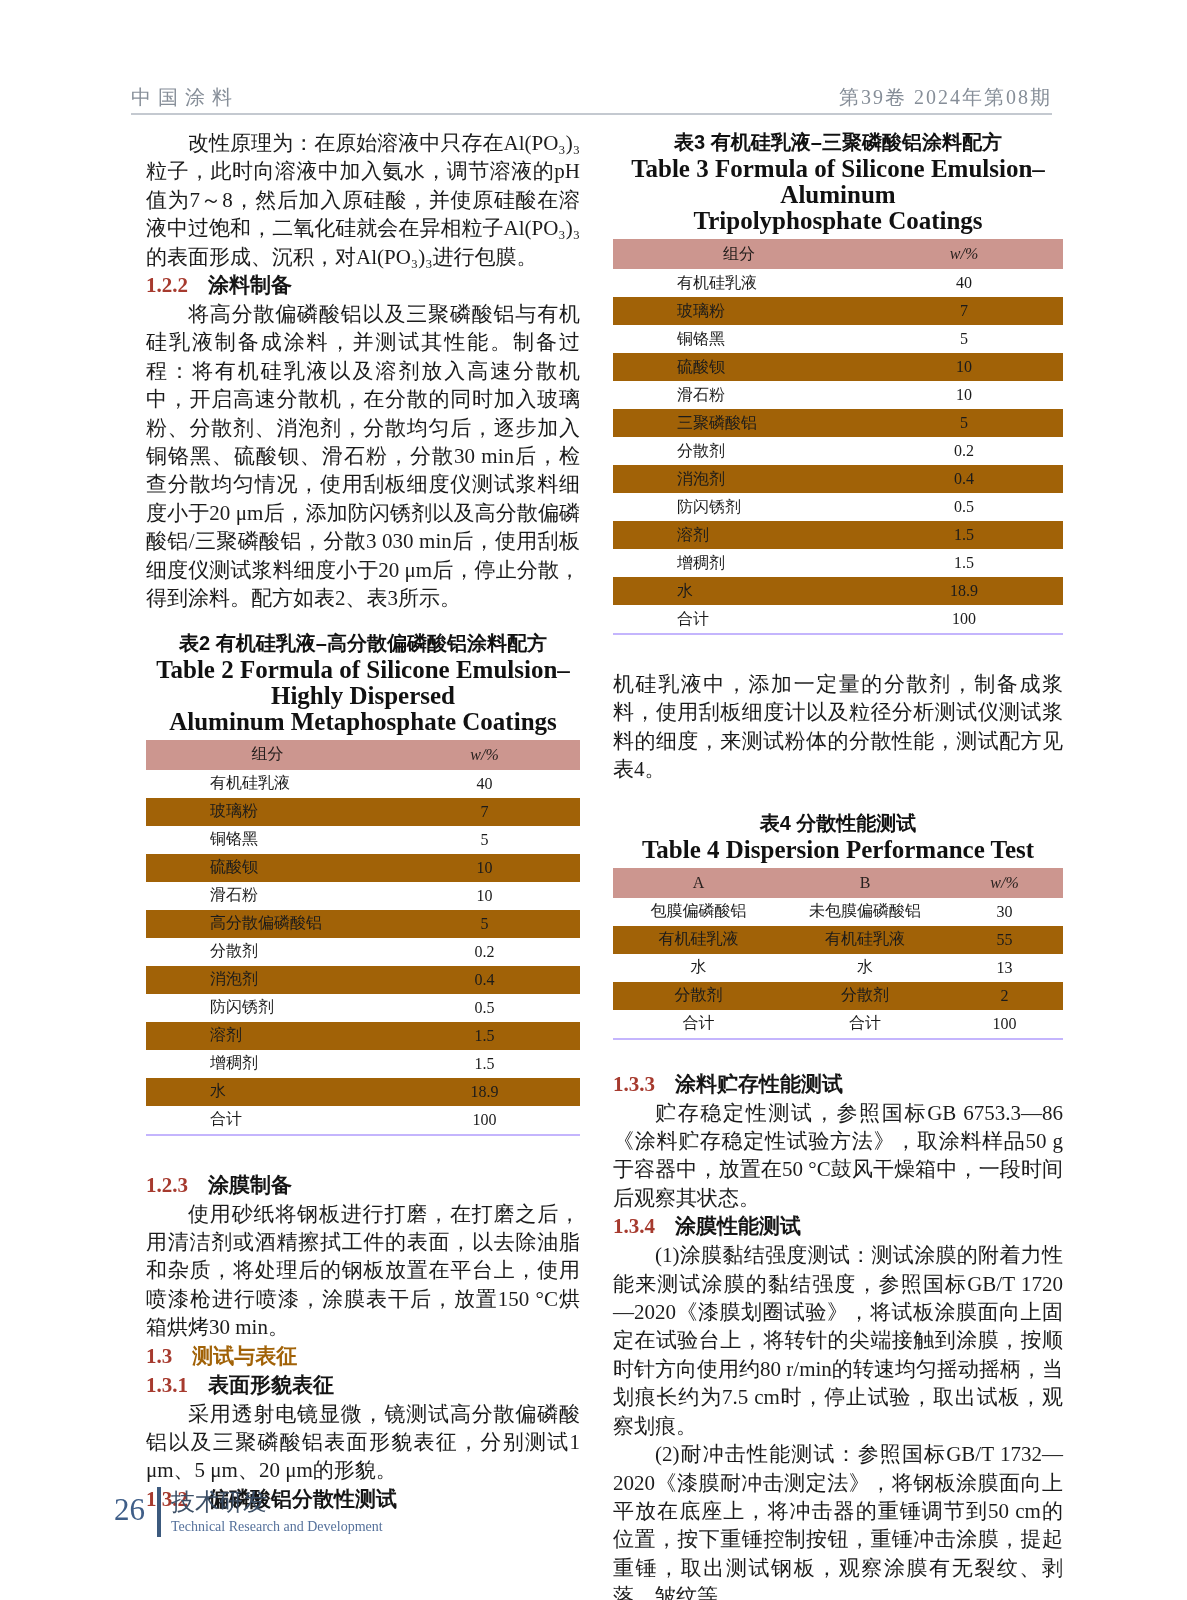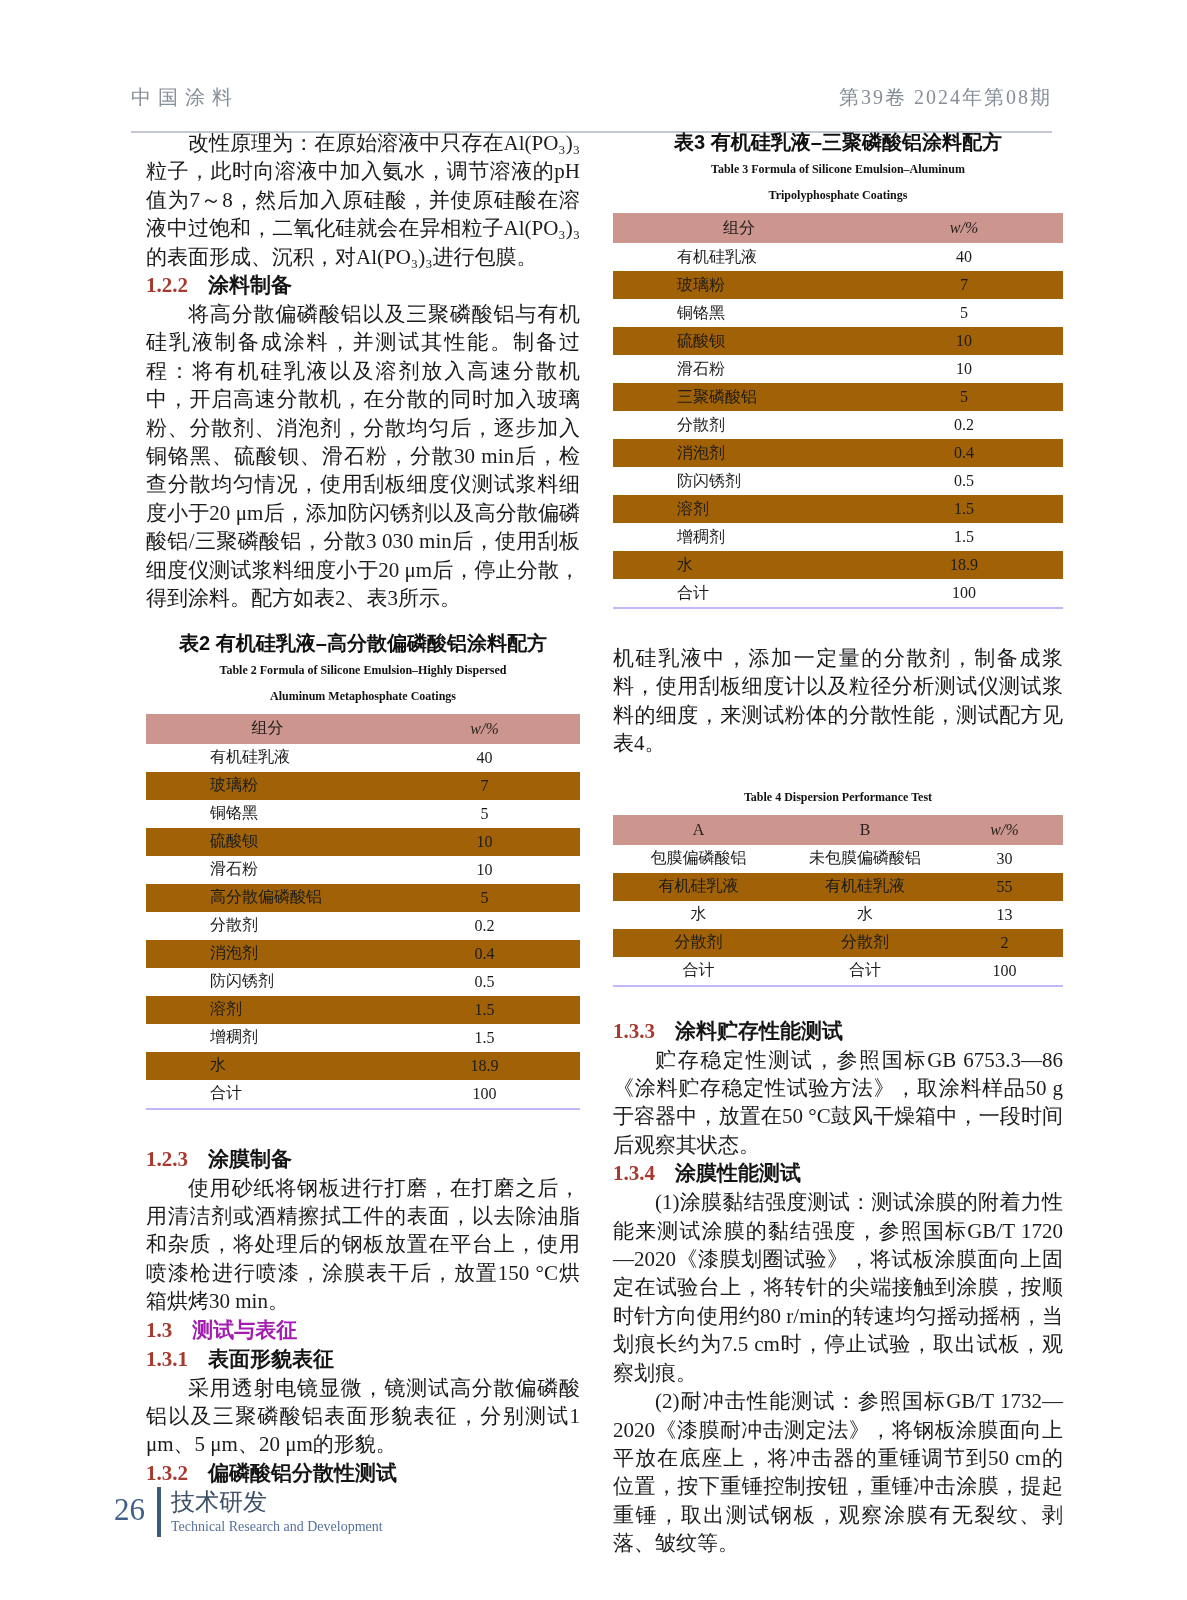--- a/index.html
+++ b/index.html
@@ -2,44 +2,44 @@
 <html><head>
 <meta charset="utf-8">
 <style>
   html,body{margin:0;padding:0;background:#ffffff;}
   .page{position:relative;width:1187px;height:1600px;background:#ffffff;overflow:hidden;
         font-family:"Liberation Serif", serif;color:#1b1b1b;}
 
   
   .page-header{position:absolute;left:131px;top:84px;width:921px;display:flex;
                justify-content:space-between;align-items:flex-end;
-               font-size:20px;color:#868e98;padding-bottom:20px;border-bottom:2px solid #c4c9d0;}
+               font-size:20px;color:#868e98;padding-bottom:2px;border-bottom:2px solid #c4c9d0;}
   .journal-name{letter-spacing:7px;}
   .issue-info{letter-spacing:2px;}
 
   
   .columns{position:absolute;left:146px;top:129px;display:flex;gap:33px;}
   .col-left{width:434px;}
   .col-right{width:450px;}
 
   p.body{margin:0;font-size:21px;line-height:28.4px;text-align:justify;}
   p.indent{text-indent:2em;}
 
   h3.sec{margin:0;font-size:21px;line-height:29px;font-weight:bold;
          font-family:Liberation Serif, serif;color:#151515;}
   h3.sec .num{color:#a63a2e;margin-right:20px;}
-  h3.sec.red .ttl{color:#a21caf;}
+  h3.sec.red .ttl{color:#a16207;}
 
   
   .table-block{margin-top:17px;margin-bottom:35px;}
   .tb-right-first{margin-top:0;}
   .tb4{margin-top:26px;margin-bottom:30px;}
   .cap-cn{font-family:"Liberation Sans", sans-serif;font-weight:bold;font-size:20px;
           text-align:center;line-height:27px;color:#111;}
-  .cap-en{font-weight:bold;font-size:12px;text-align:center;line-height:26px;color:#111;}
+  .cap-en{font-weight:bold;font-size:25px;text-align:center;line-height:26px;color:#111;}
   table.ftable{width:100%;border-collapse:collapse;font-size:16px;margin-top:5px;
                border-bottom:2px solid #c4b5fd;}
   .ftable th{background:#cc968f;font-weight:normal;height:30px;text-align:center;
              color:#27201e;padding:0;}
   .ftable td{height:28px;text-align:center;padding:0;}
   .ftable tbody tr.alt td{background:#a16207;}
   .wh{font-style:italic;}
   
   .t2col th:first-child{width:56%;}
   .t2col td:first-child{text-align:left;padding-left:64px;}
@@ -236,20 +236,21 @@
                 <td>合计</td>
                 <td>100</td>
               </tr>
           </tbody>
         </table>
       </div>
 
       <p class="body">机硅乳液中，添加一定量的分散剂，制备成浆料，使用刮板细度计以及粒径分析测试仪测试浆料的细度，来测试粉体的分散性能，测试配方见表4。</p>
 
       <div class="table-block tb4">
+        <div class="cap-cn">表4  分散性能测试</div>
         <div class="cap-en">Table 4  Dispersion Performance Test</div>
         <table class="ftable t3col">
           <thead>
             <tr>
               <th>A</th>
               <th>B</th>
               <th class="wh">w/%</th>
             </tr>
           </thead>
           <tbody>

